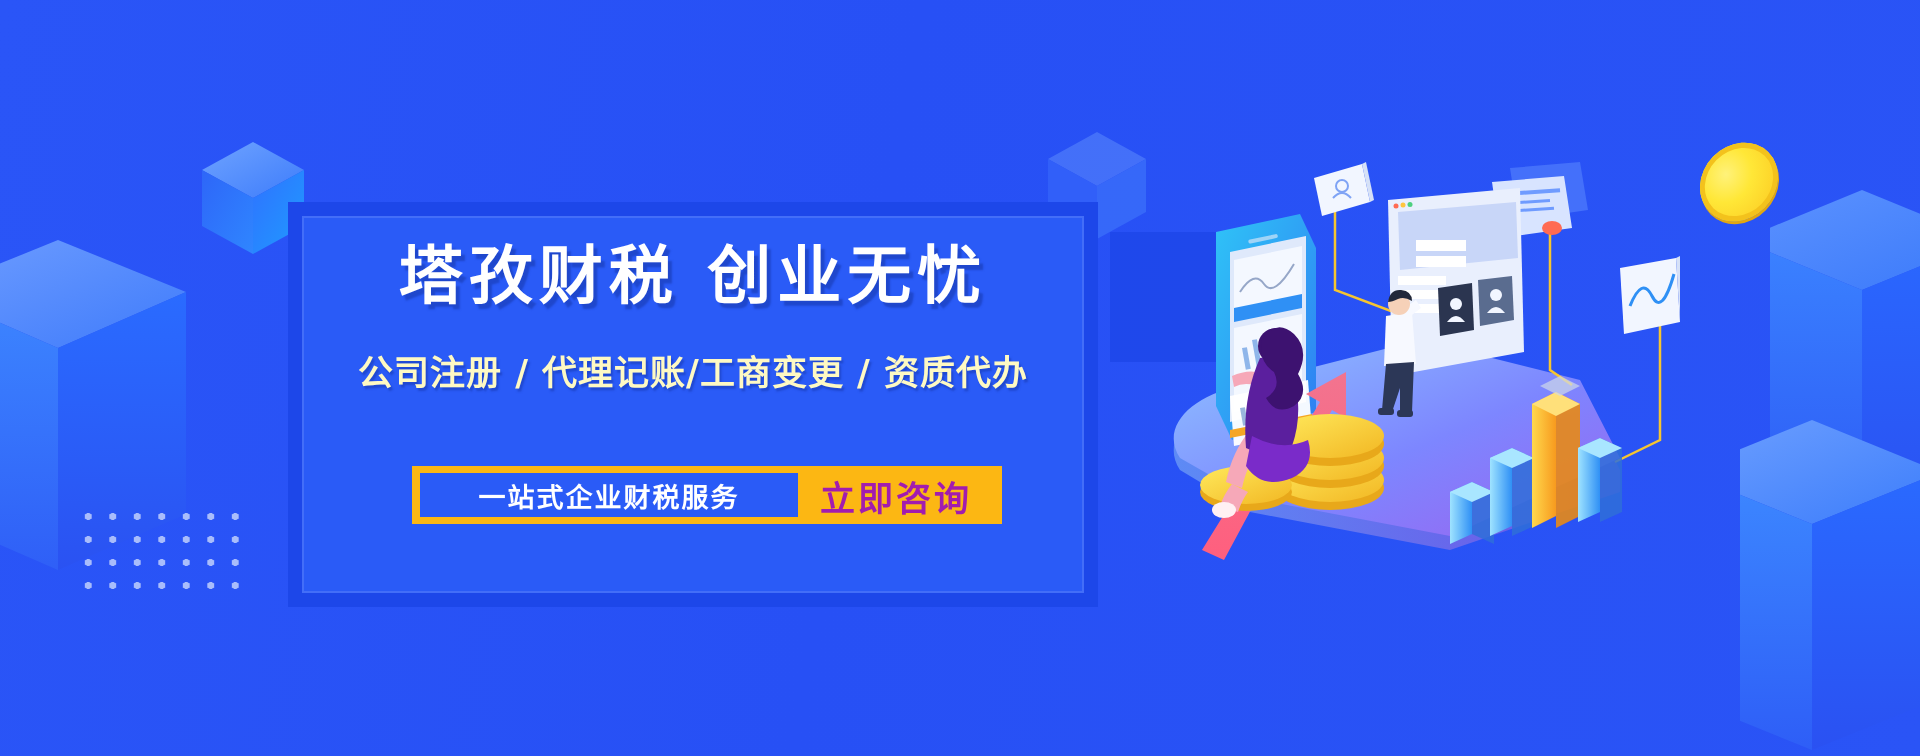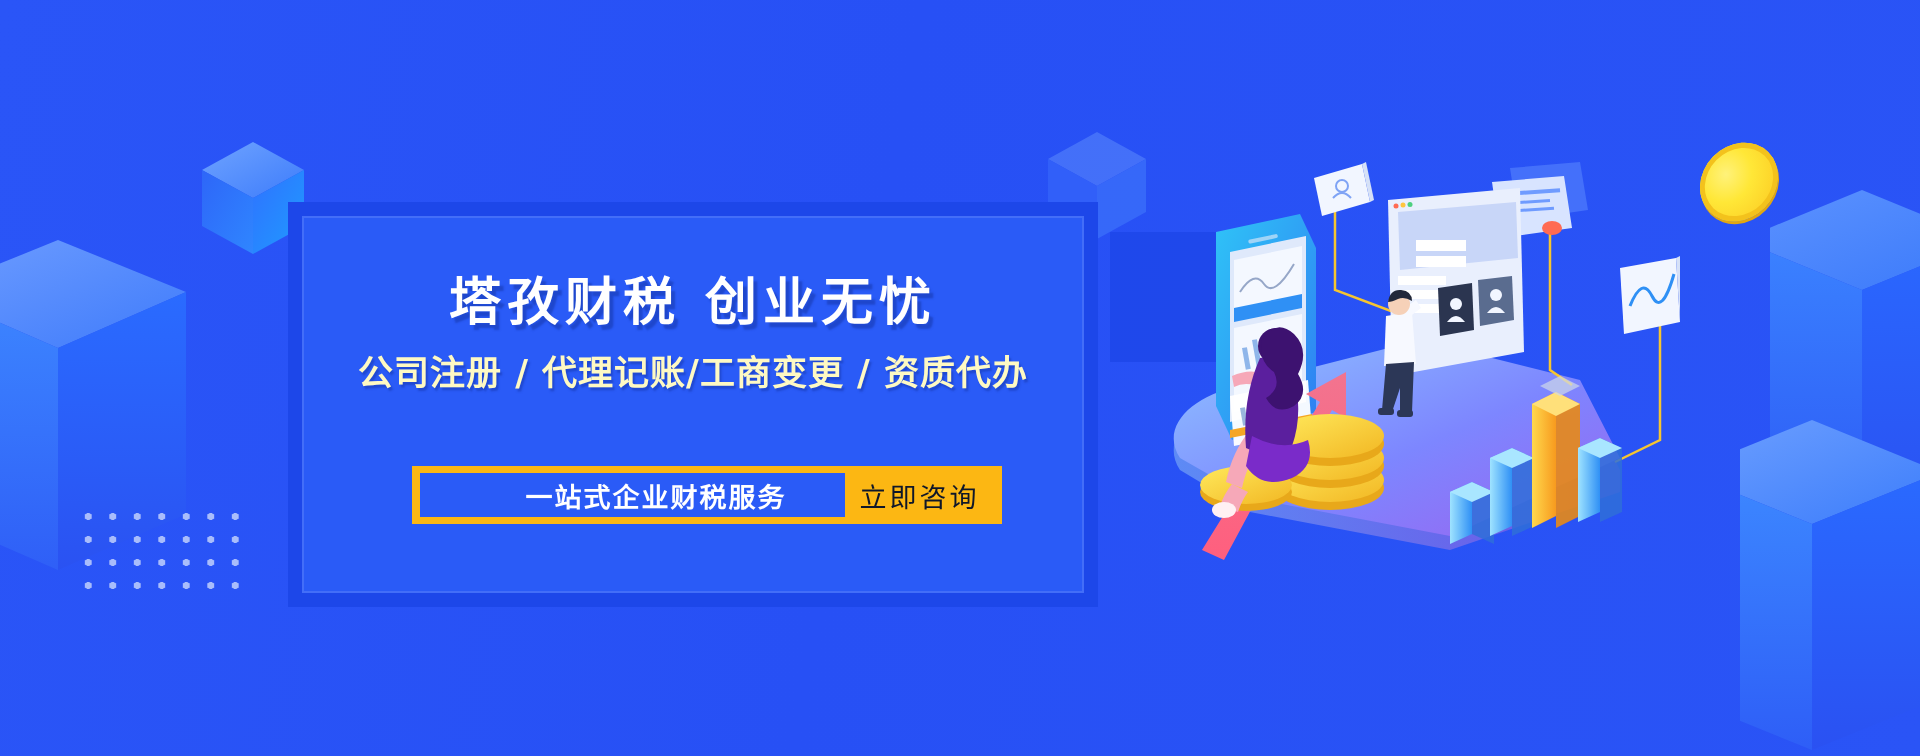--- a/index.html
+++ b/index.html
@@ -56,25 +56,24 @@
   .box-inner{
     position:absolute;inset:0;
     border:2px solid rgba(255,255,255,.12);
     box-sizing:border-box;
   }
 
   .headline{
     position:absolute;left:0;right:0;top:28px;
     text-align:center;
     font-family:"DejaVu Sans","Liberation Sans",sans-serif;
-    font-size:52px;font-weight:bold;color:#ffffff;
+    font-size:64px;font-weight:bold;color:#ffffff;
     letter-spacing:6px;line-height:1;
     text-shadow:4px 5px 2px rgba(21,54,170,.55);
     white-space:nowrap;
-    margin-top:32px;
   }
   .subline{
     position:absolute;left:0;right:0;top:140px;
     text-align:center;
     font-family:"DejaVu Sans","Liberation Sans",sans-serif;
     font-size:35px;font-weight:bold;color:#fef9c3;
     letter-spacing:1px;line-height:1;
     text-shadow:2px 3px 2px rgba(21,54,170,.5);
     white-space:nowrap;
   }
@@ -82,26 +81,26 @@
   
   .cta{
     position:absolute;left:110px;top:250px;width:590px;height:58px;
     background:#fcb713;display:flex;align-items:center;
     box-sizing:border-box;padding:7px 8px 7px 8px;
   }
   .cta-tag{
     height:100%;flex:0 0 auto;width:378px;
     background:#2a5bf7;display:flex;align-items:center;justify-content:center;
     color:#ffffff;font-family:"DejaVu Sans","Liberation Sans",sans-serif;
-    font-size:27px;font-weight:bold;letter-spacing:2px;white-space:nowrap;padding-left:47px;
+    font-size:27px;font-weight:bold;letter-spacing:2px;white-space:nowrap;
   }
   .cta-action{
     flex:1 1 auto;display:flex;align-items:center;justify-content:center;
-    color:#0f172a;font-family:"DejaVu Sans","Liberation Sans",sans-serif;
-    font-size:27px;font-weight:normal;letter-spacing:3px;white-space:nowrap;
+    color:#a21caf;font-family:"DejaVu Sans","Liberation Sans",sans-serif;
+    font-size:35px;font-weight:bold;letter-spacing:3px;white-space:nowrap;
   }
 
   
   .illus{position:absolute;left:1120px;top:140px;width:560px;height:430px;}
   .illus svg{display:block;width:100%;height:100%;}
 </style>
 </head>
 <body>
 
 <div class="banner">

